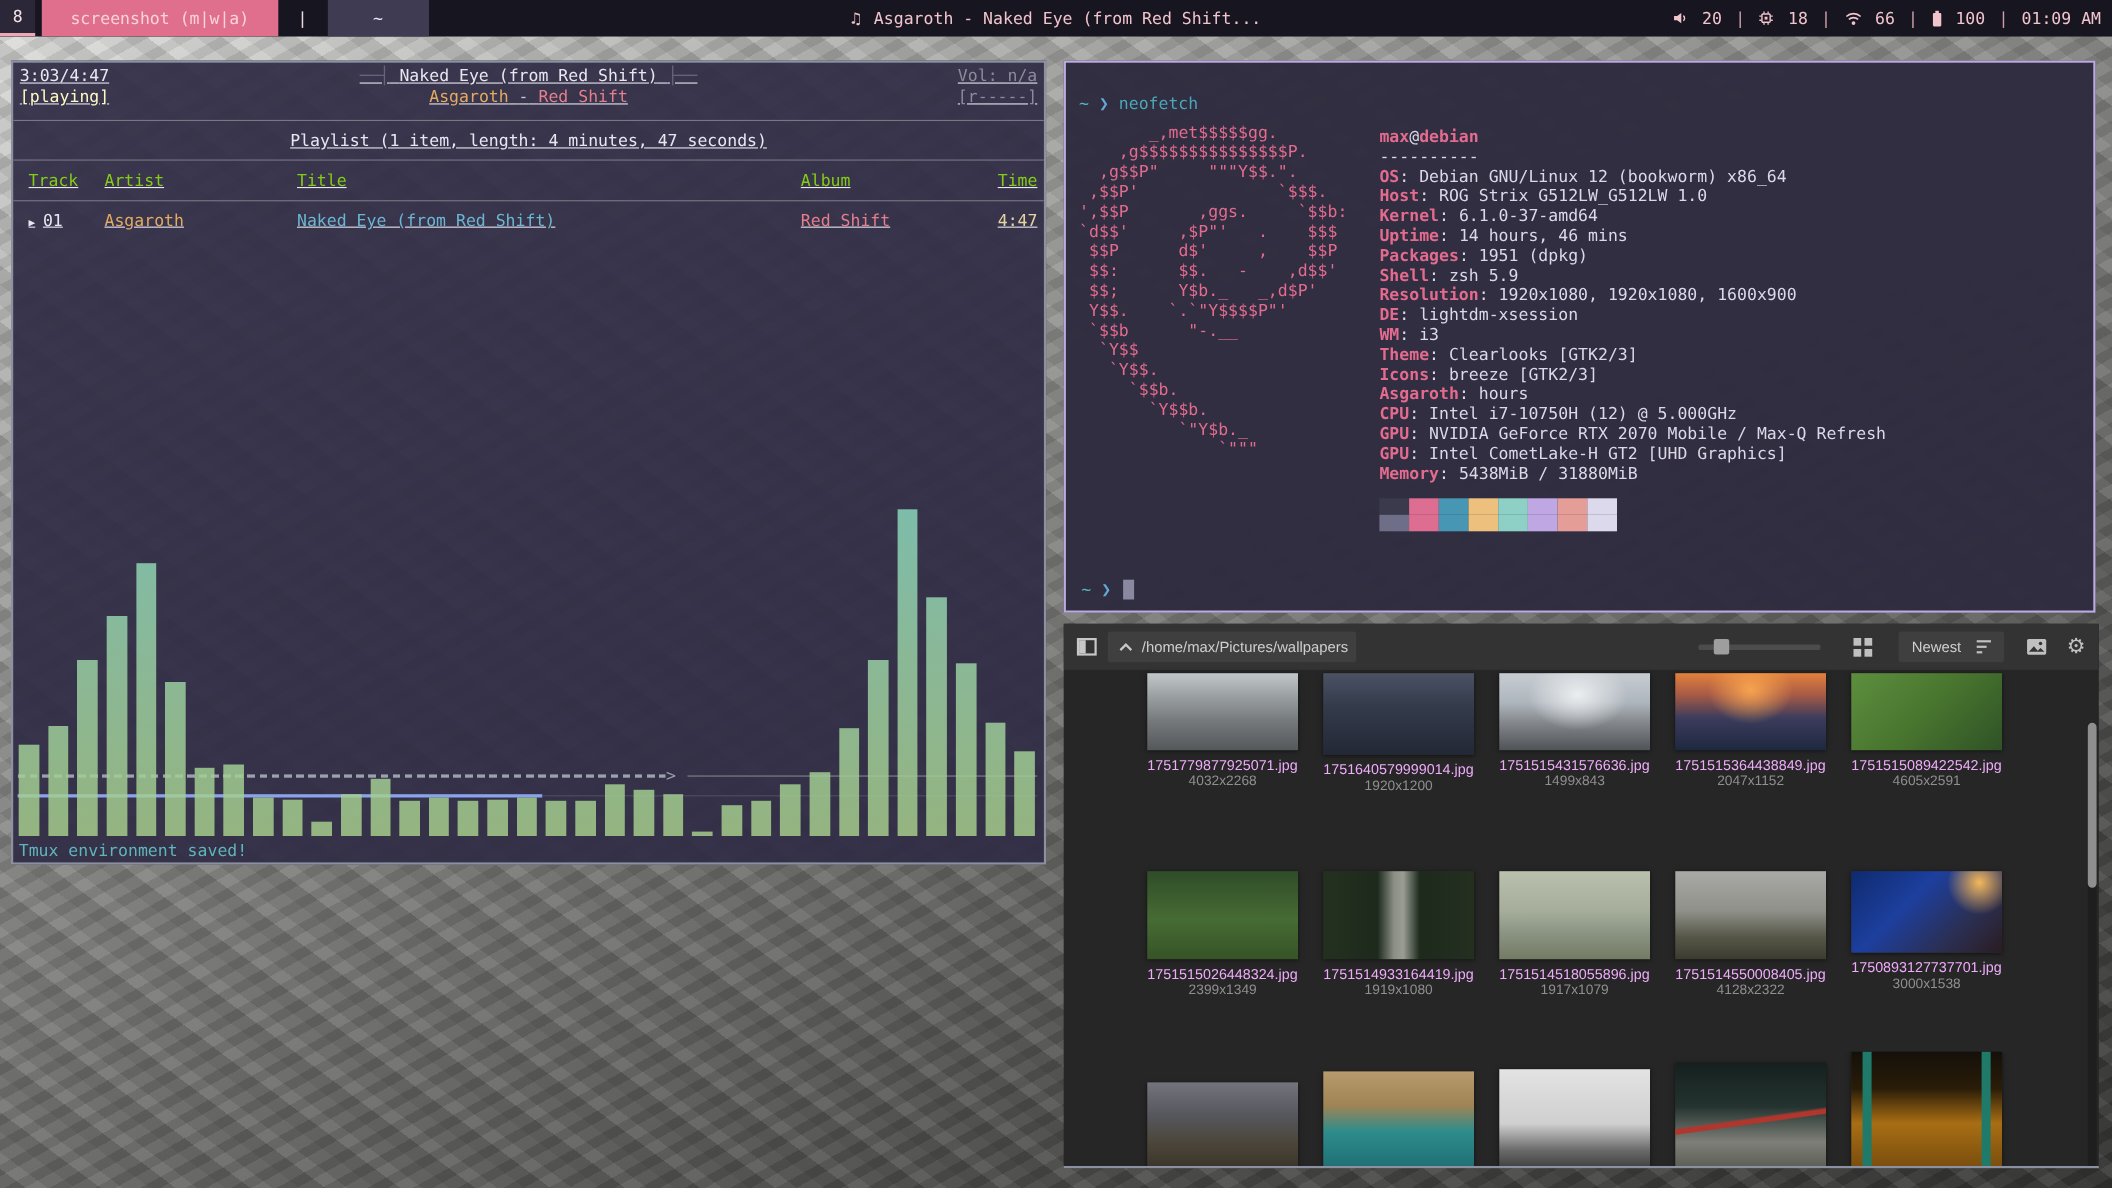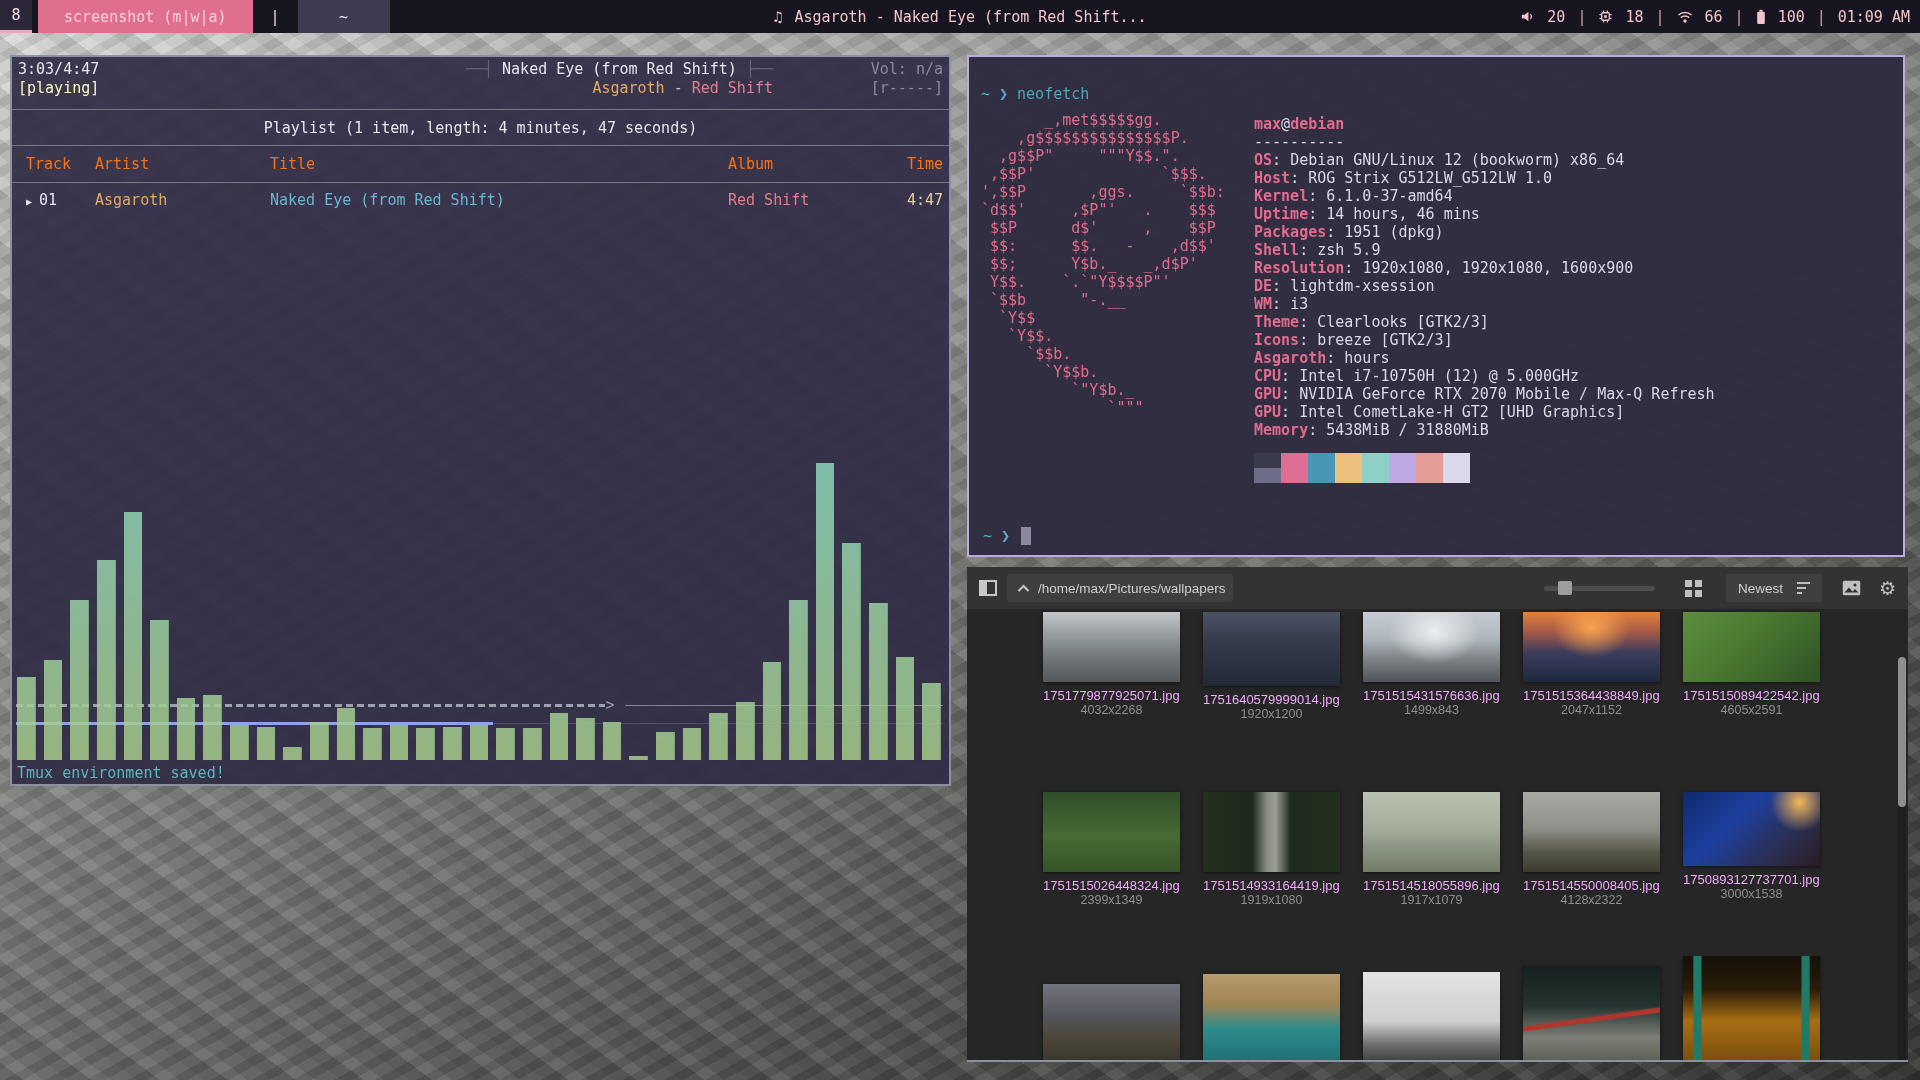--- a/index.html
+++ b/index.html
@@ -28,34 +28,34 @@
     background:
       repeating-linear-gradient(37deg, rgba(0,0,0,0.10) 0 14px, rgba(255,255,255,0.05) 14px 26px, rgba(0,0,0,0.04) 26px 41px),
       repeating-linear-gradient(-29deg, rgba(0,0,0,0.08) 0 9px, rgba(255,255,255,0.04) 9px 20px),
       linear-gradient(160deg,#dcdcda 0%,#b4b4b2 14%,#949492 34%,#757573 54%,#4e4e4c 78%,#353533 100%);
   }
 
   .window { position:absolute; }
 
   
   .player { left:10px; top:55px; width:941px; height:731px; border:2px solid var(--win_border);
-            background:rgba(47,44,69,0.93); color:#e9e6f2; font-size:15px; overflow:hidden; }
+            background:rgba(47,44,69,0.93); color:#e9e6f2; font-size:15px; overflow:hidden;text-decoration:underline; }
   .p-header { display:grid; grid-template-columns:170px 1fr 170px; padding:3px 6px; line-height:19px; }
-  .p-col-c { text-align:right; }
+  .p-col-c { text-align:center; }
   .p-col-r { text-align:right; color:#8d8a9c; }
   .p-state { color:#fef9c3; }
   .p-decor { color:#66637a; }
   .p-artist { color:var(--orange); }
   .p-dash { color:#c9c5d6; }
   .p-album { color:var(--red_pink); }
   .p-sep { height:0; border-top:1px solid #7a7785; margin-top:8px; }
   .p-summary { text-align:center; padding:9px 0 8px; }
   .p-table-head, .p-table-row { display:grid; grid-template-columns:69px 175px 458px 179px 1fr;
             padding:0 14px; line-height:20px; }
-  .p-table-head { color:#f97316; padding-top:8px; padding-bottom:6px; }
+  .p-table-head { color:#84cc16; padding-top:8px; padding-bottom:6px; }
   .p-table-row { padding-top:7px; }
   .p-row-icon { font-size:10px; margin-right:7px; color:#e9e6f2; }
   .cell-artist { color:var(--orange); }
   .cell-title { color:var(--cyan); }
   .cell-album { color:var(--red_pink); }
   .cell-time { color:var(--yellow); }
 
   .p-dashline { position:absolute; left:4px; right:6px; top:646px; height:6px; }
   .p-dashline .dash { position:absolute; left:0; width:63.5%; top:1px; height:3px;
       background:repeating-linear-gradient(90deg,#9ba1ad 0 7px,transparent 7px 11px); }

